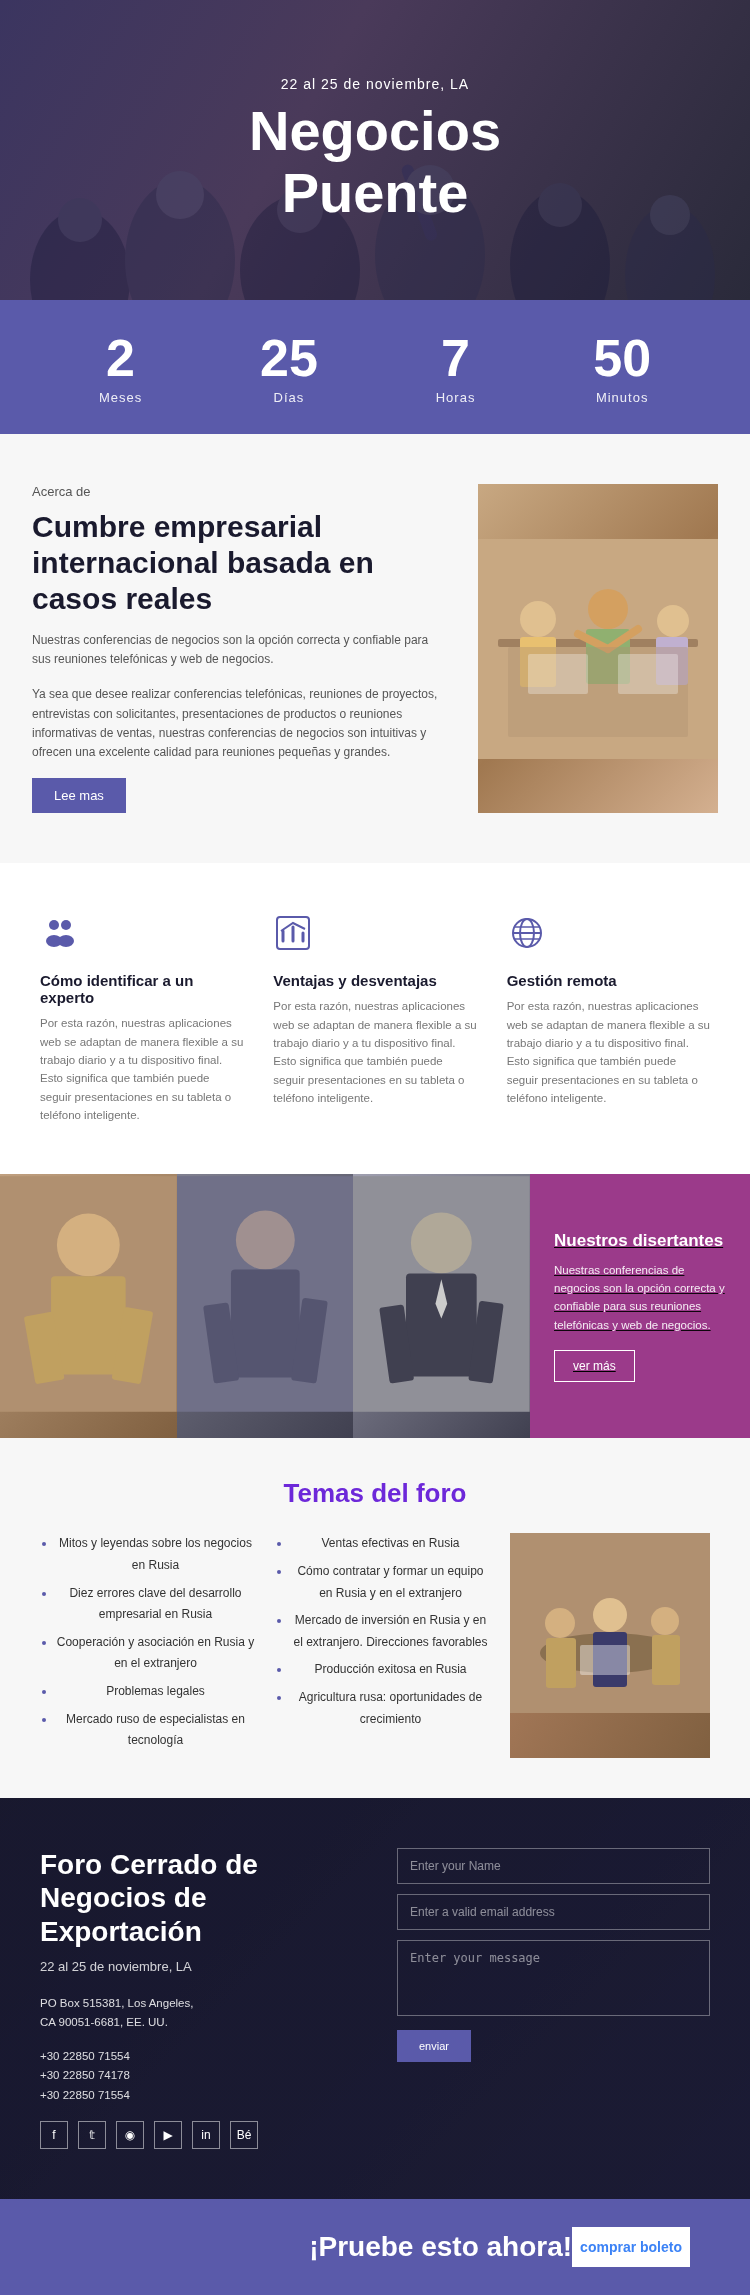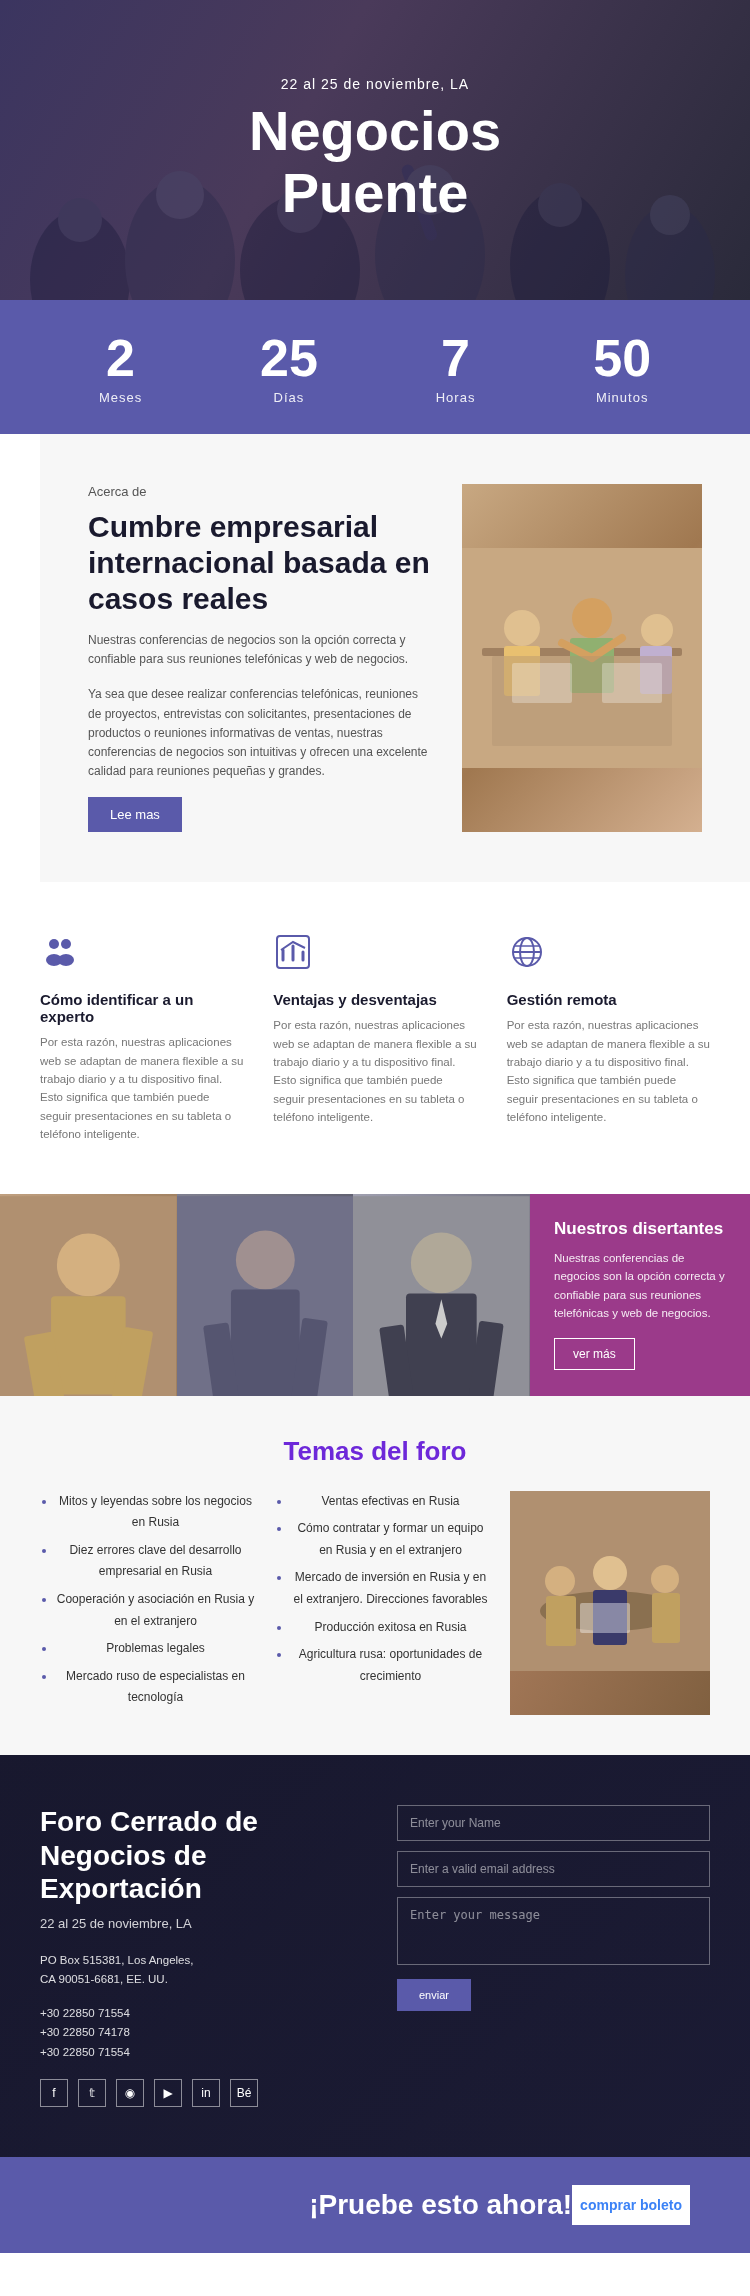--- a/index.html
+++ b/index.html
@@ -48,24 +48,23 @@
     .countdown-number {
       font-size: 52px; font-weight: 700; display: block;
     }
     .countdown-label {
       font-size: 13px; letter-spacing: 1px; opacity: 0.9;
     }
 
     
     .about-section {
       display: flex;
-      padding: 50px 48px;
+      padding: 50px 32px;
       gap: 30px;
       background: #f7f7f7;
-      margin-left: 40px;
     }
     .about-text { flex: 1; }
     .about-label {
       font-size: 13px; color: #555; margin-bottom: 10px;
     }
     .about-title {
       font-size: 30px; font-weight: 900; color: #1a1a2e; margin-bottom: 14px; line-height: 1.2;
     }
     .about-body {
       font-size: 12px; color: #555; line-height: 1.6; margin-bottom: 16px;
@@ -97,21 +96,22 @@
     .feature-title {
       font-size: 15px; font-weight: 700; color: #1a1a2e; margin-bottom: 8px;
     }
     .feature-body {
       font-size: 11.5px; color: #777; line-height: 1.6;
     }
 
     
     .speakers-section {
       display: flex;
-      height: 202px;
+      height: 264px;
+      text-decoration: underline;
     }
     .speaker-photo {
       flex: 1;
       background: linear-gradient(135deg, #b08060, #806040);
       overflow: hidden;
       position: relative;
     }
     .speaker-photo-1 { background: linear-gradient(135deg, #c0a080, #806040); }
     .speaker-photo-2 { background: linear-gradient(135deg, #808090, #404050); }
     .speaker-photo-3 { background: linear-gradient(135deg, #a0a0b0, #404050); }
@@ -189,21 +189,21 @@
       font-size: 12px; color: #fff; cursor: pointer;
     }
     .contact-form { flex: 1; display: flex; flex-direction: column; gap: 10px; }
     .contact-form input, .contact-form textarea {
       background: transparent;
       border: 1px solid rgba(255,255,255,0.35);
       color: #fff; padding: 10px 12px; font-size: 12px;
       outline: none; width: 100%;
     }
     .contact-form input::placeholder, .contact-form textarea::placeholder { color: rgba(255,255,255,0.5); }
-    .contact-form textarea { height: 68px; resize: none; }
+    .contact-form textarea { height: 76px; resize: none; }
     .btn-submit {
       background: #5a5aaa; color: #fff; border: none;
       padding: 10px 22px; font-size: 11px; cursor: pointer;
       align-self: flex-start; margin-top: 4px;
     }
 
     
     .cta-banner {
       background: #5a5aaa;
       display: flex;

